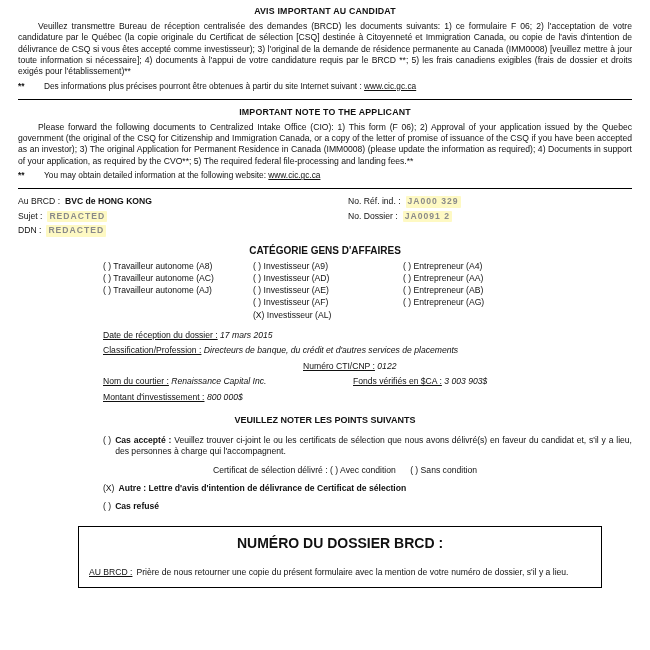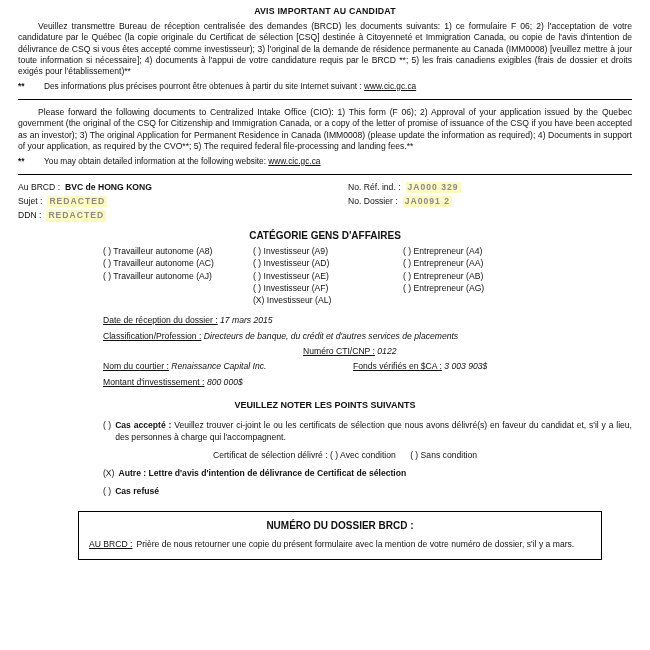--- a/index.html
+++ b/index.html
@@ -145,22 +145,22 @@
   }
 
   .box {
     margin: 14px 30px 0 60px;
     border: 1px solid #000;
     padding: 7px 10px 9px 10px;
   }
   .box-title {
     text-align: center;
     font-weight: bold;
-    margin-bottom: 6px;
-    font-size: 10px;
+    margin-bottom: 14px;
+    font-size: 14px;
   }
   .box-body {
     display: flex;
   }
   .box-body .lbl { flex: 0 0 auto; margin-right: 4px; }
   .box-body .bdy { flex: 1; }
   .nowrap { white-space: nowrap; }
 </style>
 </head>
 <body>
@@ -175,20 +175,21 @@
       <span class="txt">
         <span>Des informations plus précises pourront être obtenues à partir du site Internet  suivant :</span>
         <span class="u">www.cic.gc.ca</span>
       </span>
     </div>
   </div>
 
   <hr class="hr">
 
   <div>
+    <div class="section-title">IMPORTANT NOTE TO THE APPLICANT</div>
     <div class="para">Please forward the following documents to Centralized Intake Office (CIO): 1) This form (F 06); 2) Approval of your application issued by the Quebec government (the original of the CSQ for Citizenship and Immigration Canada, or a copy of the letter of promise of issuance of the CSQ if you have been accepted as an investor); 3) The original Application for Permanent Residence in Canada (IMM0008) (please update the information as required); 4) Documents in support of your application, as required by the CVO**; 5) The required federal file-processing and landing fees.**</div>
     <div class="footnote">
       <span class="mark">**</span>
       <span class="txt">
         <span>You may obtain detailed information at the following website:</span>
         <span class="u">www.cic.gc.ca</span>
       </span>
     </div>
   </div>
 
@@ -336,17 +337,17 @@
     <div class="point-row" style="margin-top:6px;">
       <span class="mk">( )</span>
       <span class="bd bold">Cas refusé</span>
     </div>
   </div>
 
   <div class="box">
     <div class="box-title">NUMÉRO DU DOSSIER BRCD :</div>
     <div class="box-body">
       <span class="lbl u nowrap">AU BRCD :</span>
-      <span class="bdy">Prière de nous retourner une copie du présent formulaire avec la mention de votre numéro de dossier, s'il y a mars.</span>
+      <span class="bdy">Prière de nous retourner une copie du présent formulaire avec la mention de votre numéro de dossier, s'il y a lieu.</span>
     </div>
   </div>
 
 </div>
 
 </body></html>

